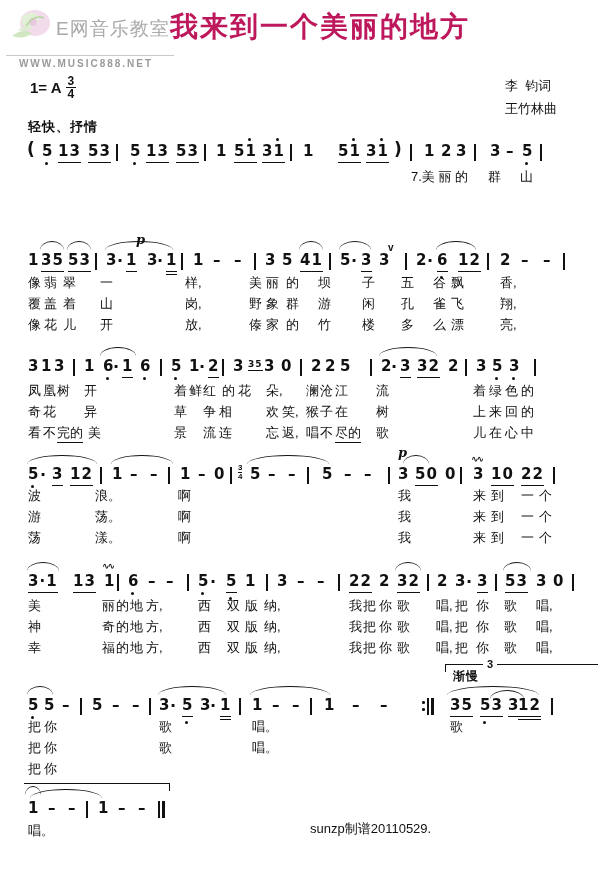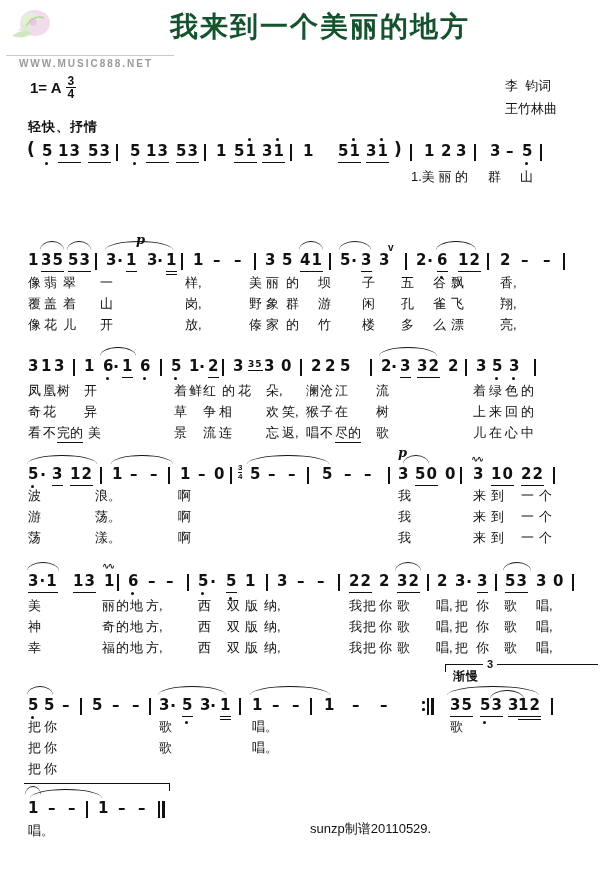--- a/index.html
+++ b/index.html
@@ -70,26 +70,27 @@
     <span>
       <svg width="50" height="42" viewBox="0 0 50 42">
         <ellipse cx="29" cy="17" rx="15" ry="13" fill="#f2dcec"></ellipse>
         <ellipse cx="24" cy="14" rx="9" ry="7" fill="#e3f0d8" transform="rotate(-20 24 14)"></ellipse>
         <path d="M6 30 Q16 22 26 27 Q18 34 6 30 Z" fill="#cfe6c0"></path>
         <path d="M12 24 Q20 18 27 21 Q20 27 12 24 Z" fill="#dcedd2"></path>
         <circle cx="27" cy="16" r="4" fill="#e9c9df"></circle>
         <path d="M20 20 Q28 8 38 12" stroke="#b6d69e" stroke-width="1.5" fill="none"></path>
       </svg>
     </span>
+    <span class="logo-name">E网音乐教室</span>
   </div>
   <div class="logo-line"></div>
   <div class="logo-url">WWW.MUSIC888.NET</div>
 </div>
 
-<div class="title" style="color:#14532d">我来到一个美丽的地方</div>
+<div class="title" style="color:#be185d">我来到一个美丽的地方</div>
 
 <div class="keysig">
   <span>1= A</span>
   <span class="ts">
     <span class="top">3</span>
     <span class="bot">4</span>
   </span>
 </div>
 
 <div class="credits"><span>李  钧词</span><br><span>王竹林曲</span></div>
@@ -118,21 +119,21 @@
       <div class="bar" style="left: 410px;"></div>
       <span class="tok" style="left: 424px;">1</span>
       <span class="tok" style="left: 441px;">2</span>
       <span class="tok" style="left: 456px;">3</span>
       <div class="bar" style="left: 474px;"></div>
       <span class="tok" style="left: 490px;">3</span>
       <span class="tok" style="left: 506px;">–</span>
       <span class="tok" style="left: 522px;">5<span class="odot" style="left: 3px; bottom: -5px;"></span></span>
       <div class="bar" style="left: 540px;"></div>
       <div class="lyrics" style="top: 25px;">
-        <span class="lyr" style="left: 411px;">1.美 丽 的</span>
+        <span class="lyr" style="left: 411px;">7.美 丽 的</span>
         <span class="lyr" style="left: 488px;">群</span>
         <span class="lyr" style="left: 520px;">山</span>
       </div>
     </div>
     <div class="system" style="top: 252px;">
       <div class="arc" style="left: 40px; width: 24px; top: -11px;"></div>
       <div class="arc" style="left: 67px; width: 24px; top: -11px;"></div>
       <div class="arc" style="left: 105px; width: 68px; top: -11px;"></div>
       <div class="arc" style="left: 299px; width: 24px; top: -11px;"></div>
       <div class="arc" style="left: 339px; width: 32px; top: -11px;"></div>

